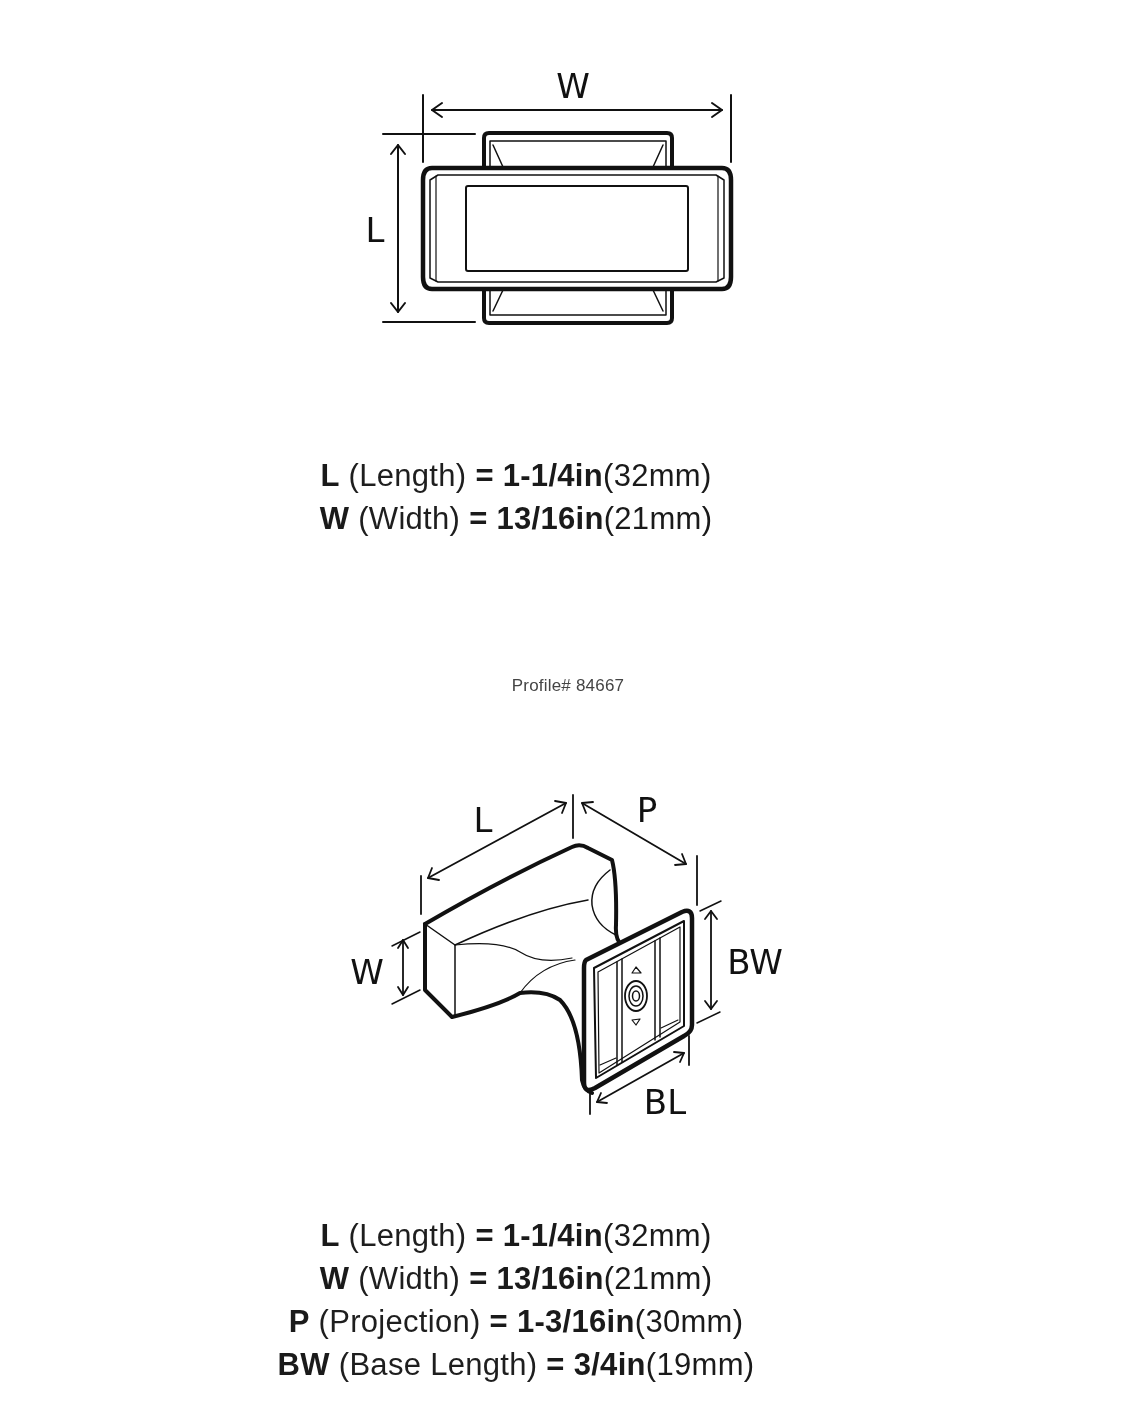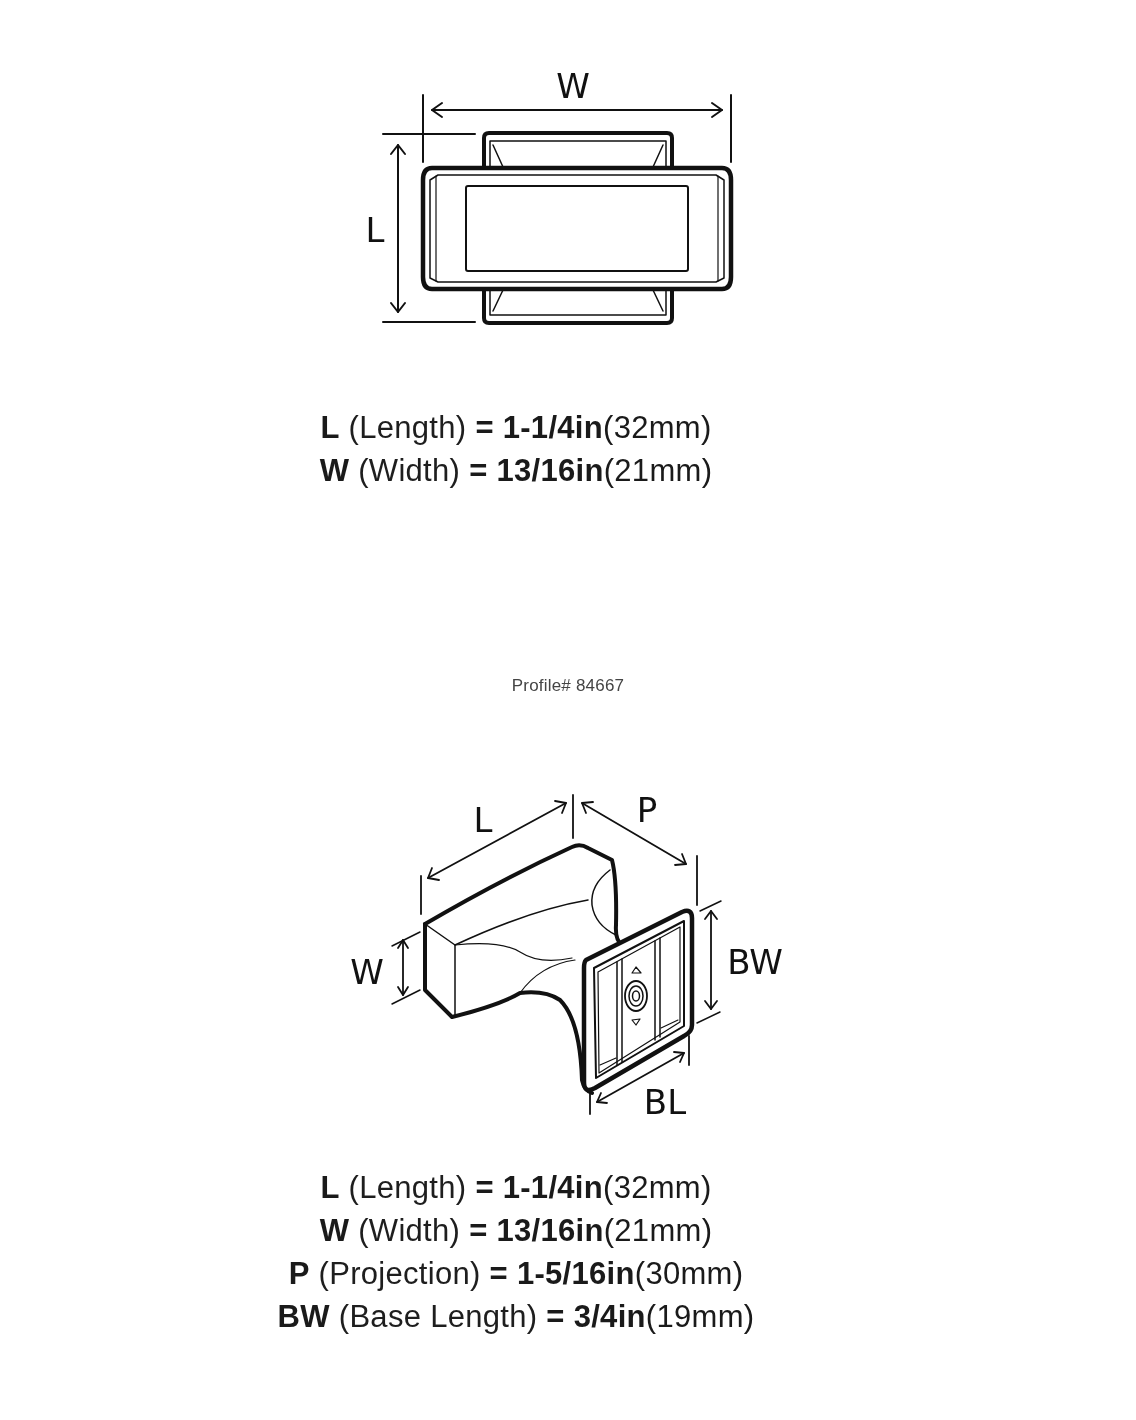--- a/index.html
+++ b/index.html
@@ -1,18 +1,18 @@
 <!DOCTYPE html>
 <html><head>
 <meta charset="utf-8">
 <style>
   html, body { margin: 0; padding: 0; background: #ffffff; }
   body { width: 1136px; height: 1420px; position: relative; overflow: hidden; font-family: "Liberation Sans", "DejaVu Sans", sans-serif; color: #1a1a1a; }
   .drawing { position: absolute; }
-  .spec-block { position: absolute; left: 0; width: 1032px; text-align: center; }
+  .spec-block { position: absolute; left: 0; width: 1032px; text-align: center; margin-top: 48px; }
   .spec-line { font-size: 31px; line-height: 43px; letter-spacing: 0.3px; white-space: nowrap; }
   .spec-line .key { font-weight: bold; }
   .spec-line .desc { font-weight: normal; color: #1e1e1e; }
   .spec-line .eq { font-weight: bold; }
   .spec-line .imp { font-weight: bold; }
   .spec-line .met { font-weight: normal; }
   .profile { position: absolute; top: 676px; left: 0; width: 1136px; text-align: center; font-size: 17px; color: #444; letter-spacing: 0.2px; }
   .dim-label { font-family: "DejaVu Sans", sans-serif; font-size: 34px; fill: #111; }
 </style>
 </head>
@@ -119,15 +119,15 @@
   <text class="dim-label" x="483" y="832" text-anchor="middle">L</text>
   <text class="dim-label" x="647" y="822" text-anchor="middle">P</text>
   <text class="dim-label" x="367" y="984" text-anchor="middle">W</text>
   <text class="dim-label" x="755" y="974" text-anchor="middle">BW</text>
   <text class="dim-label" x="665" y="1114" text-anchor="middle">BL</text>
 </svg>
 
 <div class="spec-block" style="top:1166px">
   <div class="spec-line"><span class="key">L</span> <span class="desc">(Length)</span> <span class="eq">=</span> <span class="imp">1-1/4in</span><span class="met">(32mm)</span></div>
   <div class="spec-line"><span class="key">W</span> <span class="desc">(Width)</span> <span class="eq">=</span> <span class="imp">13/16in</span><span class="met">(21mm)</span></div>
-  <div class="spec-line"><span class="key">P</span> <span class="desc">(Projection)</span> <span class="eq">=</span> <span class="imp">1-5/16in</span><span class="met">(30mm)</span></div>
+  <div class="spec-line"><span class="key">P</span> <span class="desc">(Projection)</span> <span class="eq">=</span> <span class="imp">1-3/16in</span><span class="met">(30mm)</span></div>
   <div class="spec-line"><span class="key">BW</span> <span class="desc">(Base Length)</span> <span class="eq">=</span> <span class="imp">3/4in</span><span class="met">(19mm)</span></div>
 </div>
 
 </body></html>

